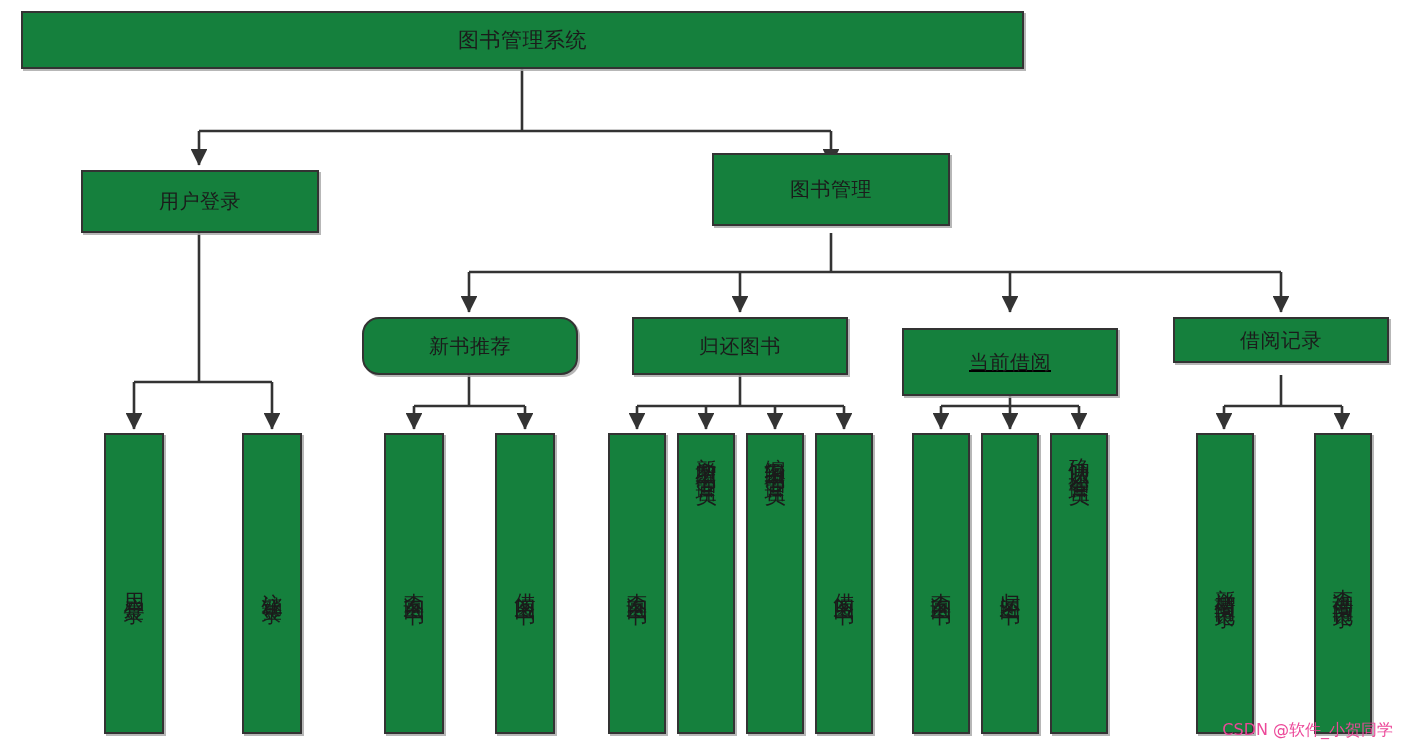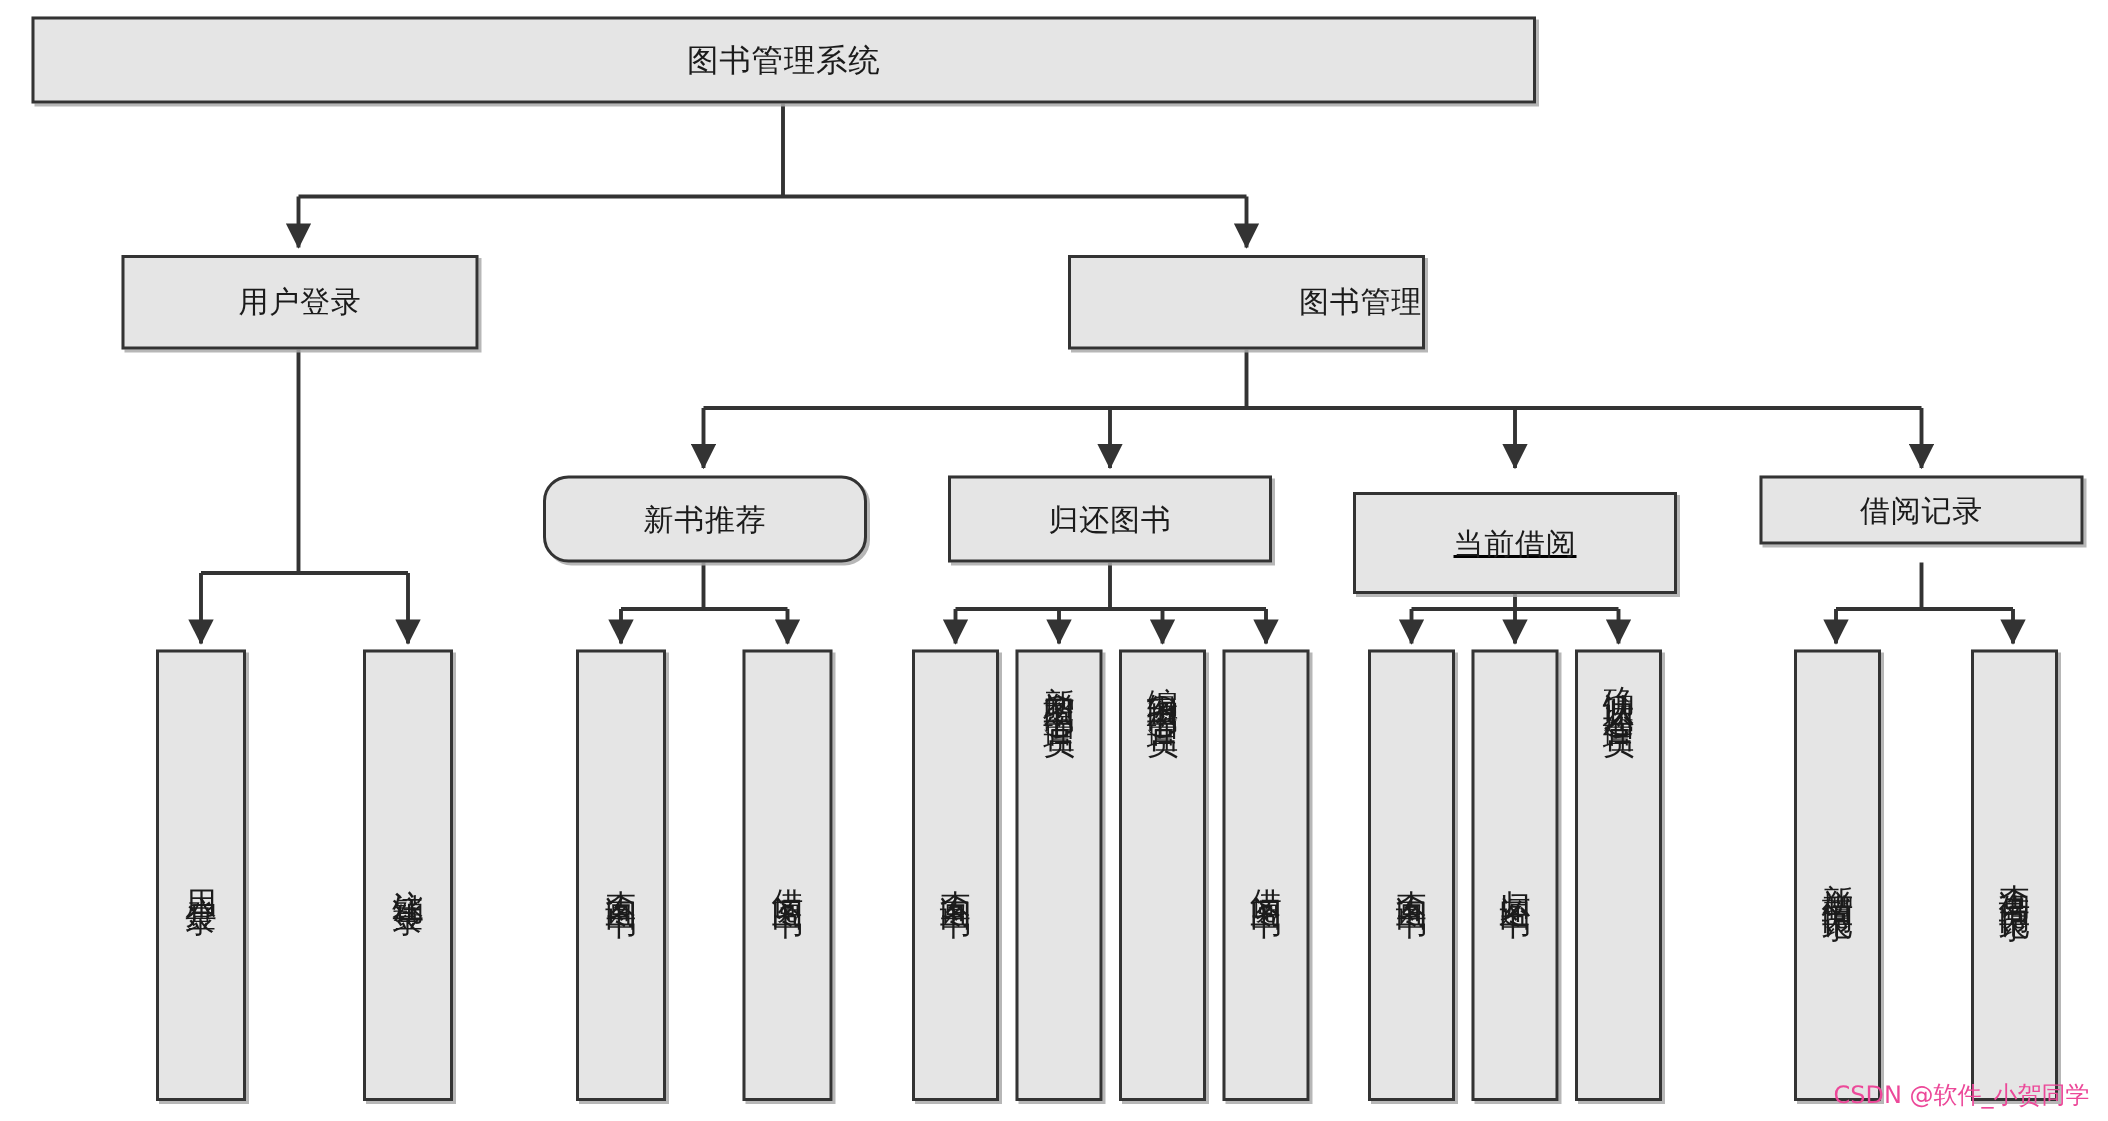--- a/index.html
+++ b/index.html
@@ -22,21 +22,21 @@
   svg#edges {
     position: absolute;
     left: 0;
     top: 0;
     width: 1405px;
     height: 747px;
   }
   .node {
     position: absolute;
     box-sizing: border-box;
-    background: #e5e5e5;
+    background: #15803d;
     border: 2.5px solid #333333;
     box-shadow: 2px 2px 0 0 rgba(170,170,170,0.85);
     display: flex;
     align-items: center;
     justify-content: center;
     z-index: 3;
   }
   .node-label {
     color: #1b1b1b;
     font-size: 20px;
@@ -129,21 +129,21 @@
     </g>
   </svg>
 
   <div class="node root" style="left:21px; top:11px; width:1003px; height:58px;">
     <span class="node-label">图书管理系统</span>
   </div>
 
   <div class="node" style="left:81px; top:170px; width:238px; height:63px;">
     <span class="node-label">用户登录</span>
   </div>
-  <div class="node" style="left:712px; top:170px; width:238px; height:63px;justify-content:flex-end;">
+  <div class="node" style="left:712px; top:153px; width:238px; height:73px;">
     <span class="node-label">图书管理</span>
   </div>
 
   <div class="node" style="left:362px; top:317px; width:216px; height:58px;border-radius:17px;">
     <span class="node-label">新书推荐</span>
   </div>
   <div class="node" style="left:632px; top:317px; width:216px; height:58px;">
     <span class="node-label">归还图书</span>
   </div>
   <div class="node" style="left:902px; top:328px; width:216px; height:68px;text-decoration:underline;">

